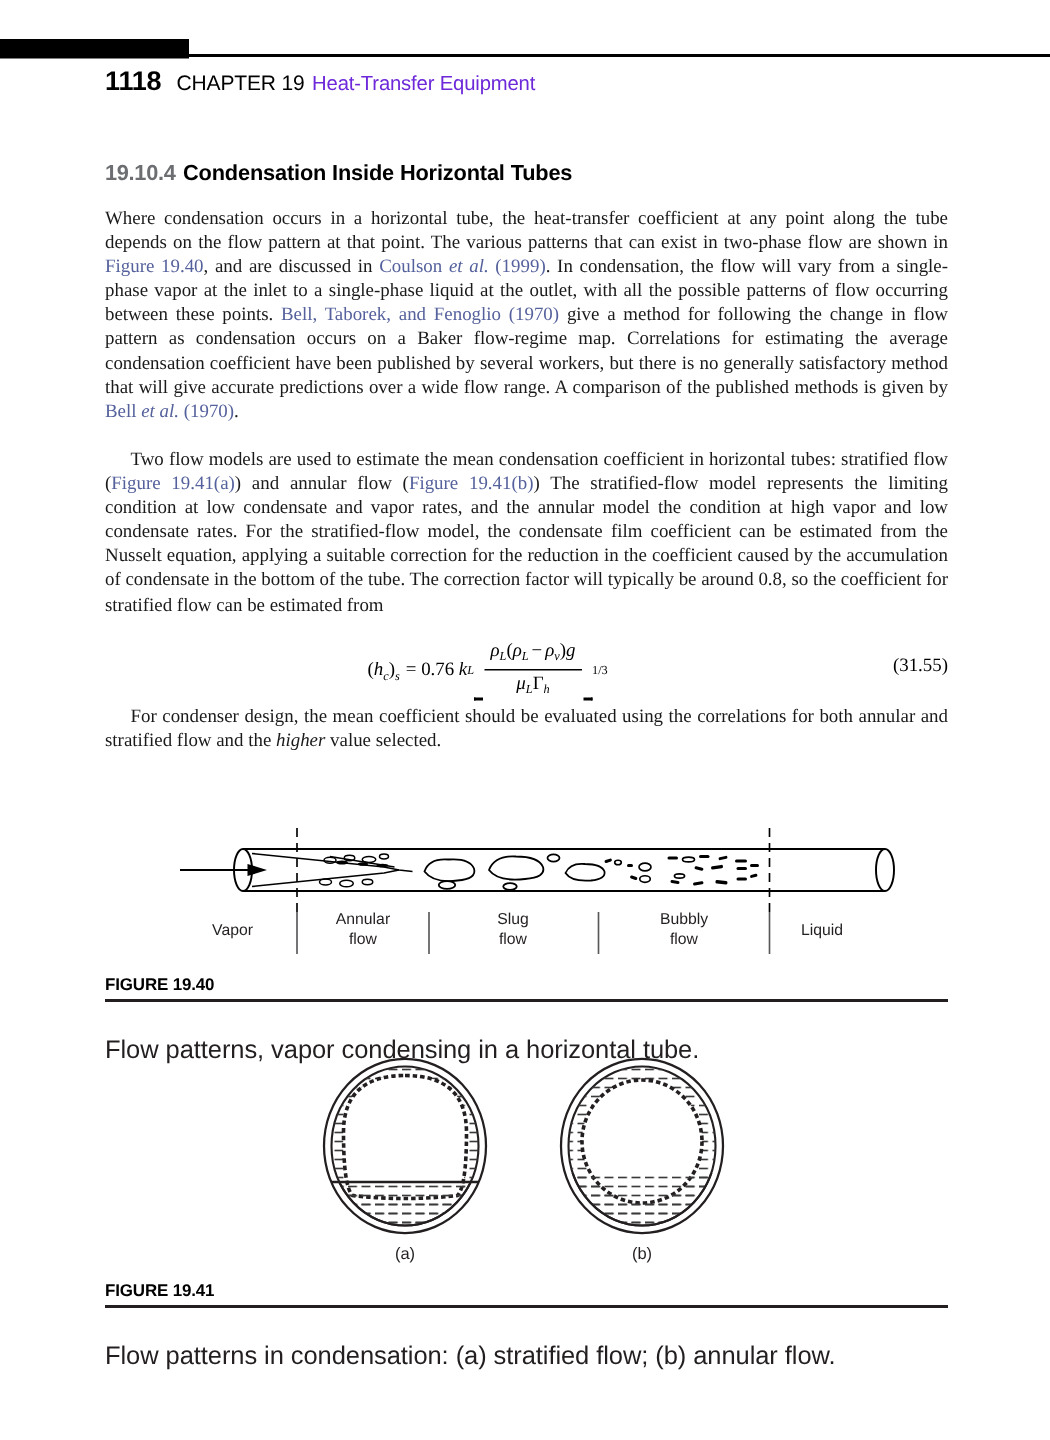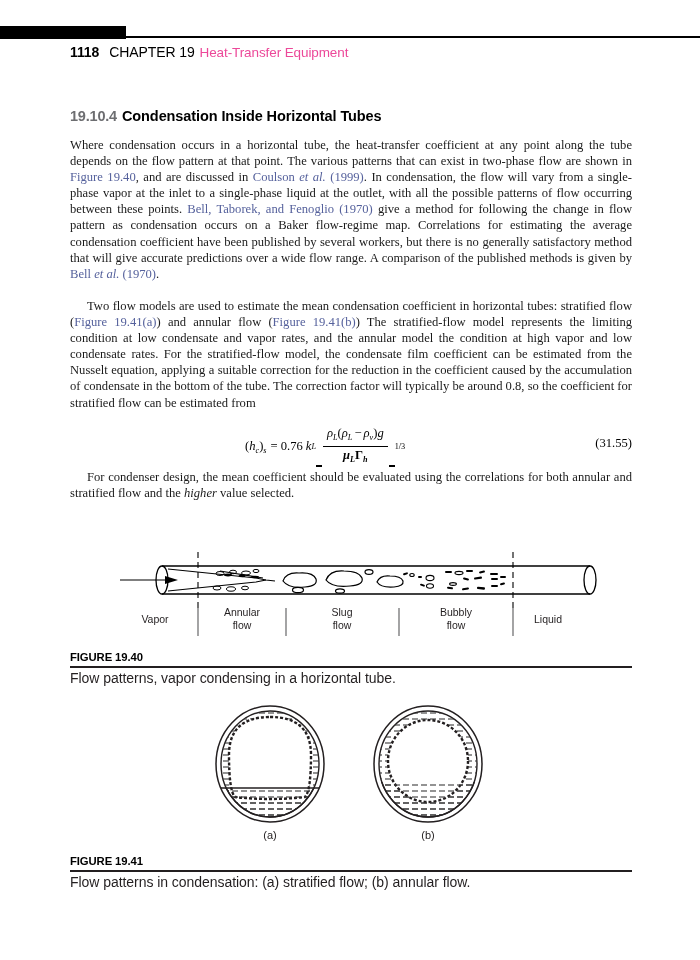--- a/index.html
+++ b/index.html
@@ -45,31 +45,31 @@
     left: 70px;
     top: 44px;
     font-family: "Liberation Sans", sans-serif;
     font-size: 13.5px;
     letter-spacing: -0.1px;
     white-space: nowrap;
   }
   .header-line .pg {
     font-weight: bold;
     color: #000;
-    font-size: 14px;
+    font-size: 18px;
   }
   .header-line .chap {
     font-weight: normal;
     color: #000;
     font-size: 14px;
     margin-left: 10px;
   }
   .header-line .chaptitle {
     font-weight: normal;
-    color: #ec4899;
+    color: #6d28d9;
     font-size: 13.5px;
     margin-left: 5px;
   }
 
   
   .sect-head {
     position: absolute;
     left: 70px;
     top: 108px;
     font-family: Liberation Sans, sans-serif;
@@ -150,21 +150,20 @@
     margin: 0 1px;
   }
   .frac .nu {
     padding: 0 4px 1px 4px;
     border-bottom: 1px solid #000;
     line-height: 14px;
   }
   .frac .de {
     padding: 1px 4px 0 4px;
     line-height: 14px;
-    font-weight: bold;
   }
   .bracket {
     display: inline-flex;
     align-items: flex-end;
     font-size: 12.6px;
   }
   .bracket .bk {
     display: inline-block;
     width: 5px;
     border-top: 1.1px solid #000;
@@ -196,22 +195,22 @@
     color: #000;
     letter-spacing: -0.1px;
   }
   .figcap .rule {
     margin-top: 3px;
     width: 100%;
     height: 1.6px;
     background: #231f20;
   }
   .figcap .desc {
-    margin-top: 2px;
-    font-size: 14px;
+    margin-top: 22px;
+    font-size: 17px;
     color: #231f20;
     letter-spacing: -0.05px;
   }
   .cap40 { top: 651px; }
   .cap41 { top: 855px; }
 
   
   .fig41-wrap {
     position: absolute;
     left: 70px;

